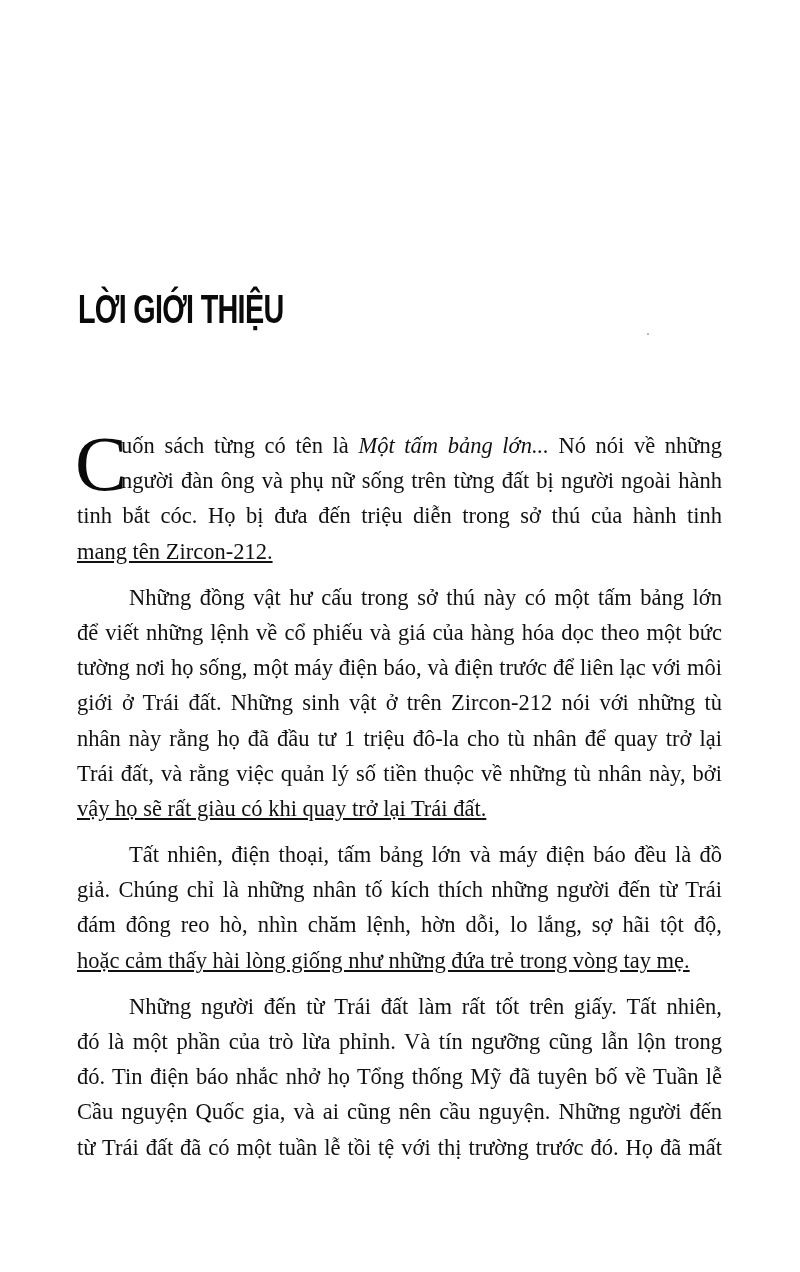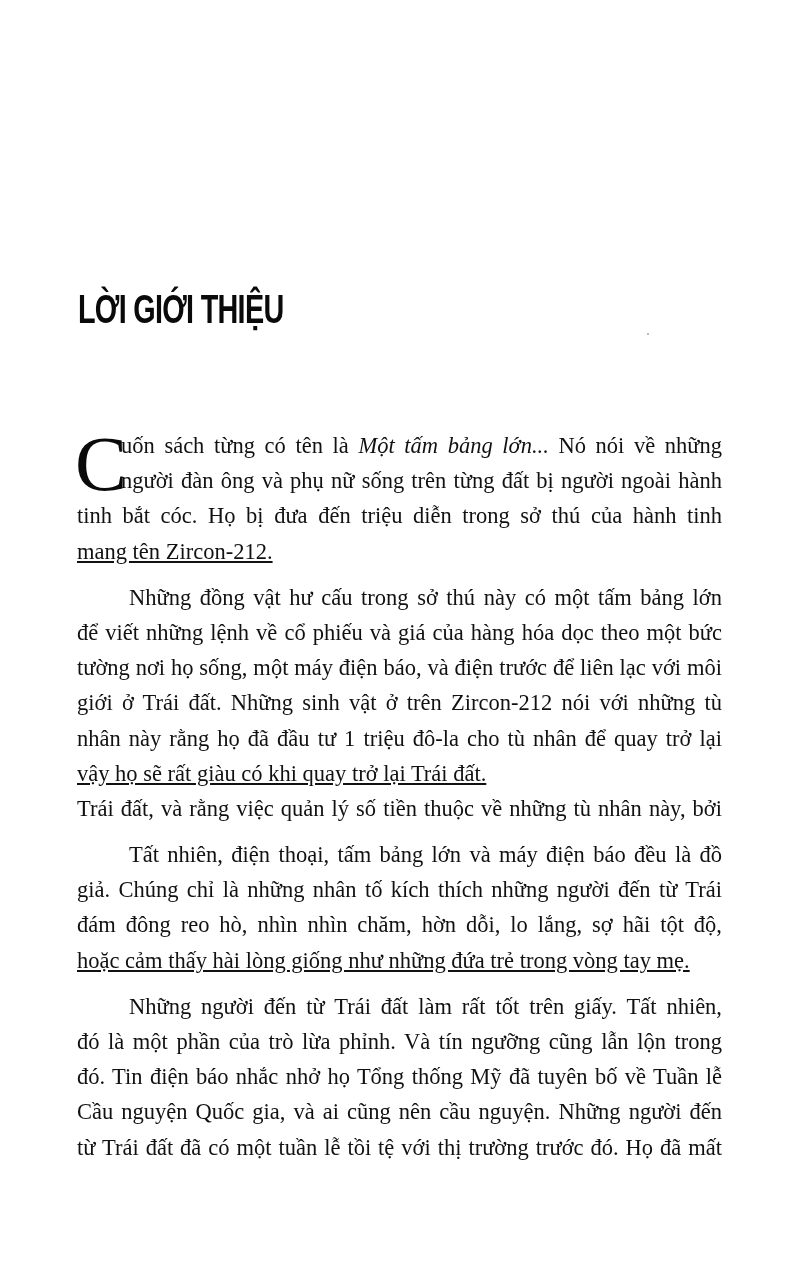--- a/index.html
+++ b/index.html
@@ -103,30 +103,30 @@
     </div>
 
     <div class="para-gap"></div>
 
     <div class="para">
       <span class="line indent">Những đồng vật hư cấu trong sở thú này có một tấm bảng lớn</span>
       <span class="line">để viết những lệnh về cổ phiếu và giá của hàng hóa dọc theo một bức</span>
       <span class="line">tường nơi họ sống, một máy điện báo, và điện trước để liên lạc với môi</span>
       <span class="line">giới ở Trái đất. Những sinh vật ở trên Zircon-212 nói với những tù</span>
       <span class="line">nhân này rằng họ đã đầu tư 1 triệu đô-la cho tù nhân để quay trở lại</span>
+      <span class="line">Trái đất, và rằng việc quản lý số tiền thuộc về những tù nhân này, bởi</span>
       <span class="line last">vậy họ sẽ rất giàu có khi quay trở lại Trái đất.</span>
-      <span class="line">Trái đất, và rằng việc quản lý số tiền thuộc về những tù nhân này, bởi</span>
     </div>
 
     <div class="para-gap"></div>
 
     <div class="para">
       <span class="line indent">Tất nhiên, điện thoại, tấm bảng lớn và máy điện báo đều là đồ</span>
       <span class="line">giả. Chúng chỉ là những nhân tố kích thích những người đến từ Trái</span>
-      <span class="line">đám đông reo hò, nhìn nhìn chăm, hờn dỗi, lo lắng, sợ hãi tột độ,</span>
+      <span class="line">đám đông reo hò, nhìn chăm lệnh, hờn dỗi, lo lắng, sợ hãi tột độ,</span>
       <span class="line last">hoặc cảm thấy hài lòng giống như những đứa trẻ trong vòng tay mẹ.</span>
     </div>
 
     <div class="para-gap"></div>
 
     <div class="para">
       <span class="line indent">Những người đến từ Trái đất làm rất tốt trên giấy. Tất nhiên,</span>
       <span class="line">đó là một phần của trò lừa phỉnh. Và tín ngưỡng cũng lẫn lộn trong</span>
       <span class="line">đó. Tin điện báo nhắc nhở họ Tổng thống Mỹ đã tuyên bố về Tuần lễ</span>
       <span class="line">Cầu nguyện Quốc gia, và ai cũng nên cầu nguyện. Những người đến</span>

